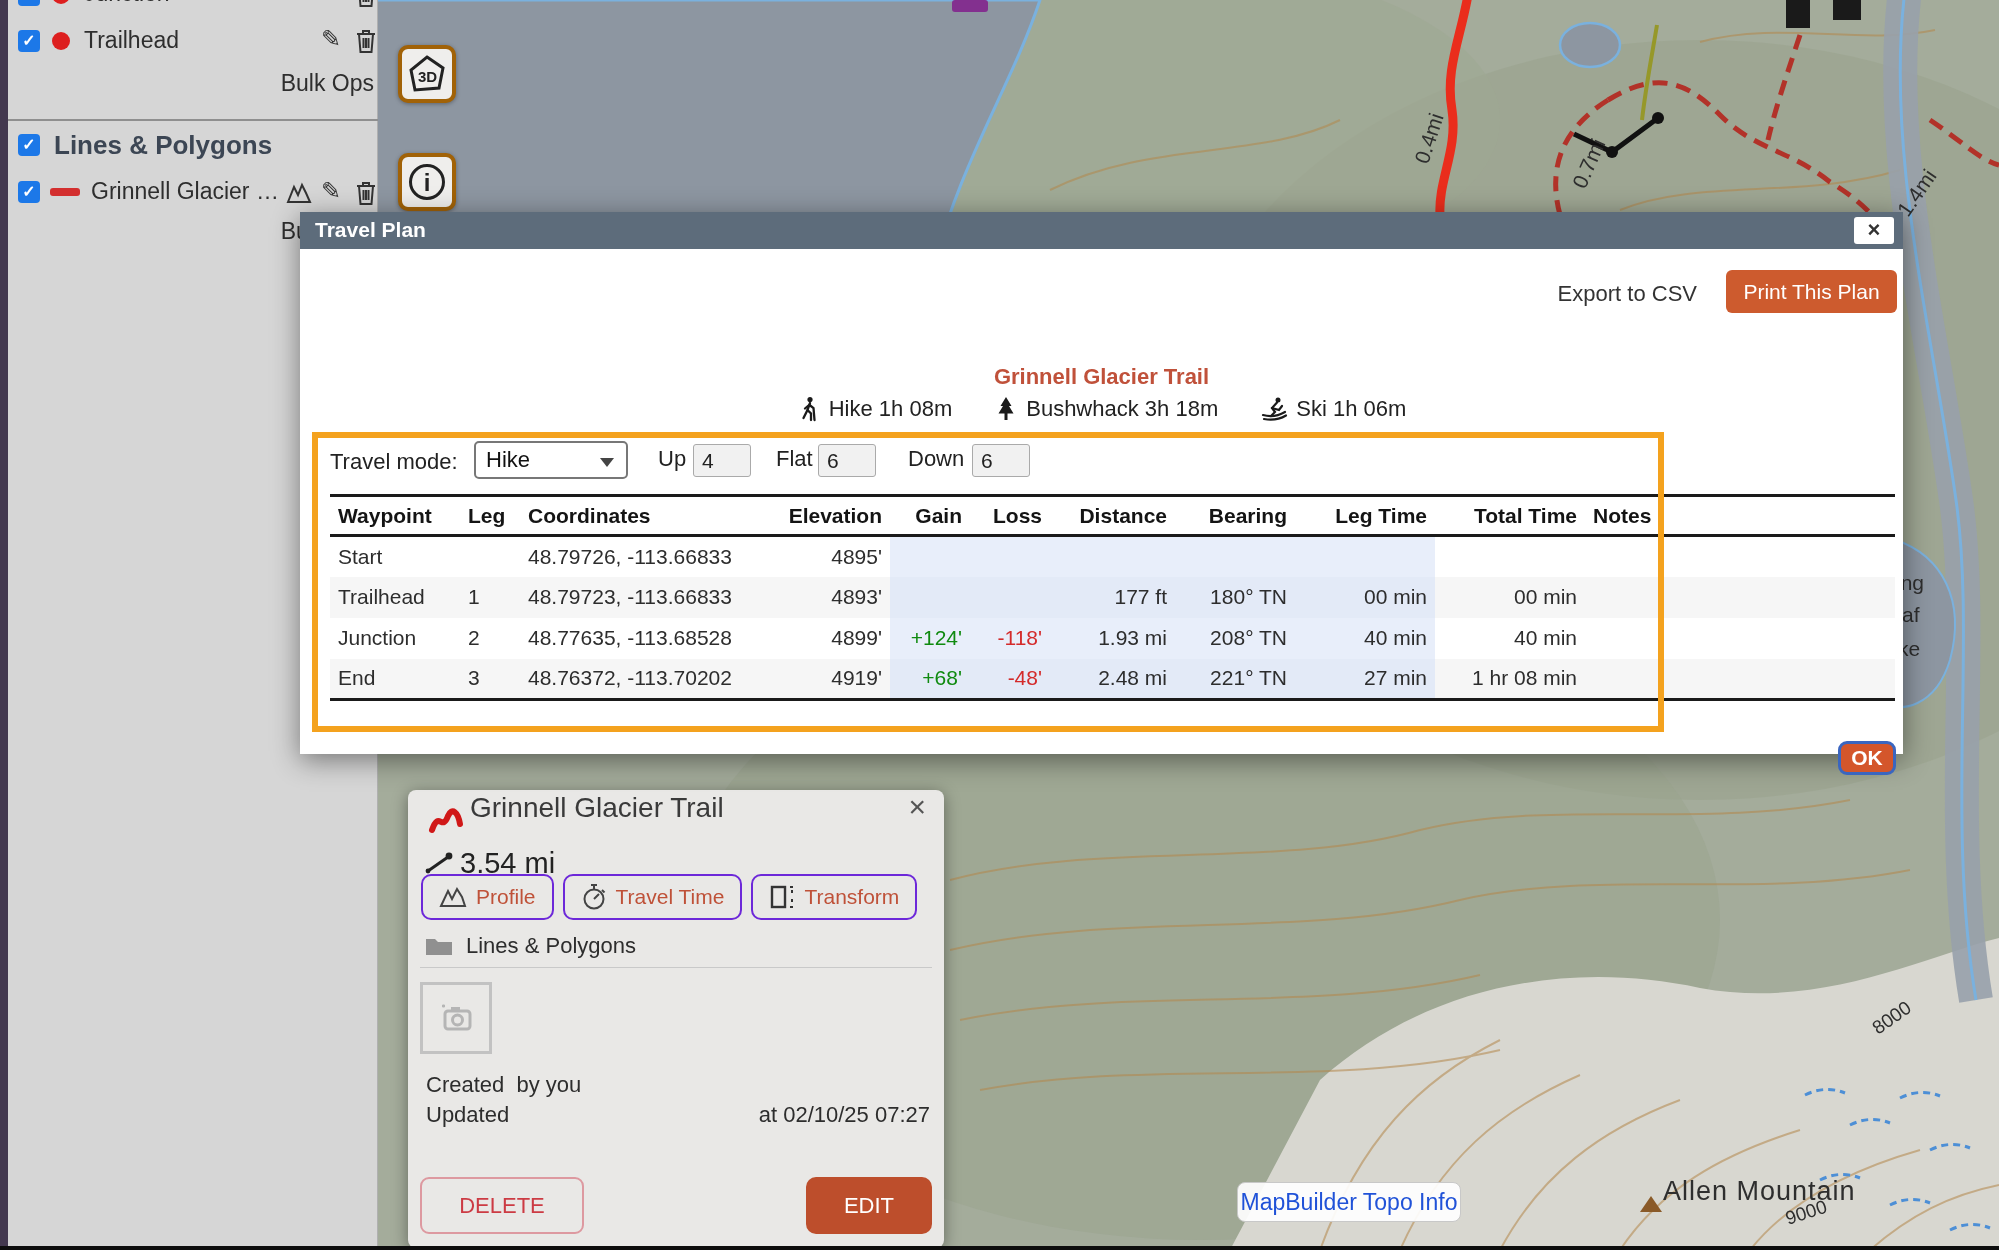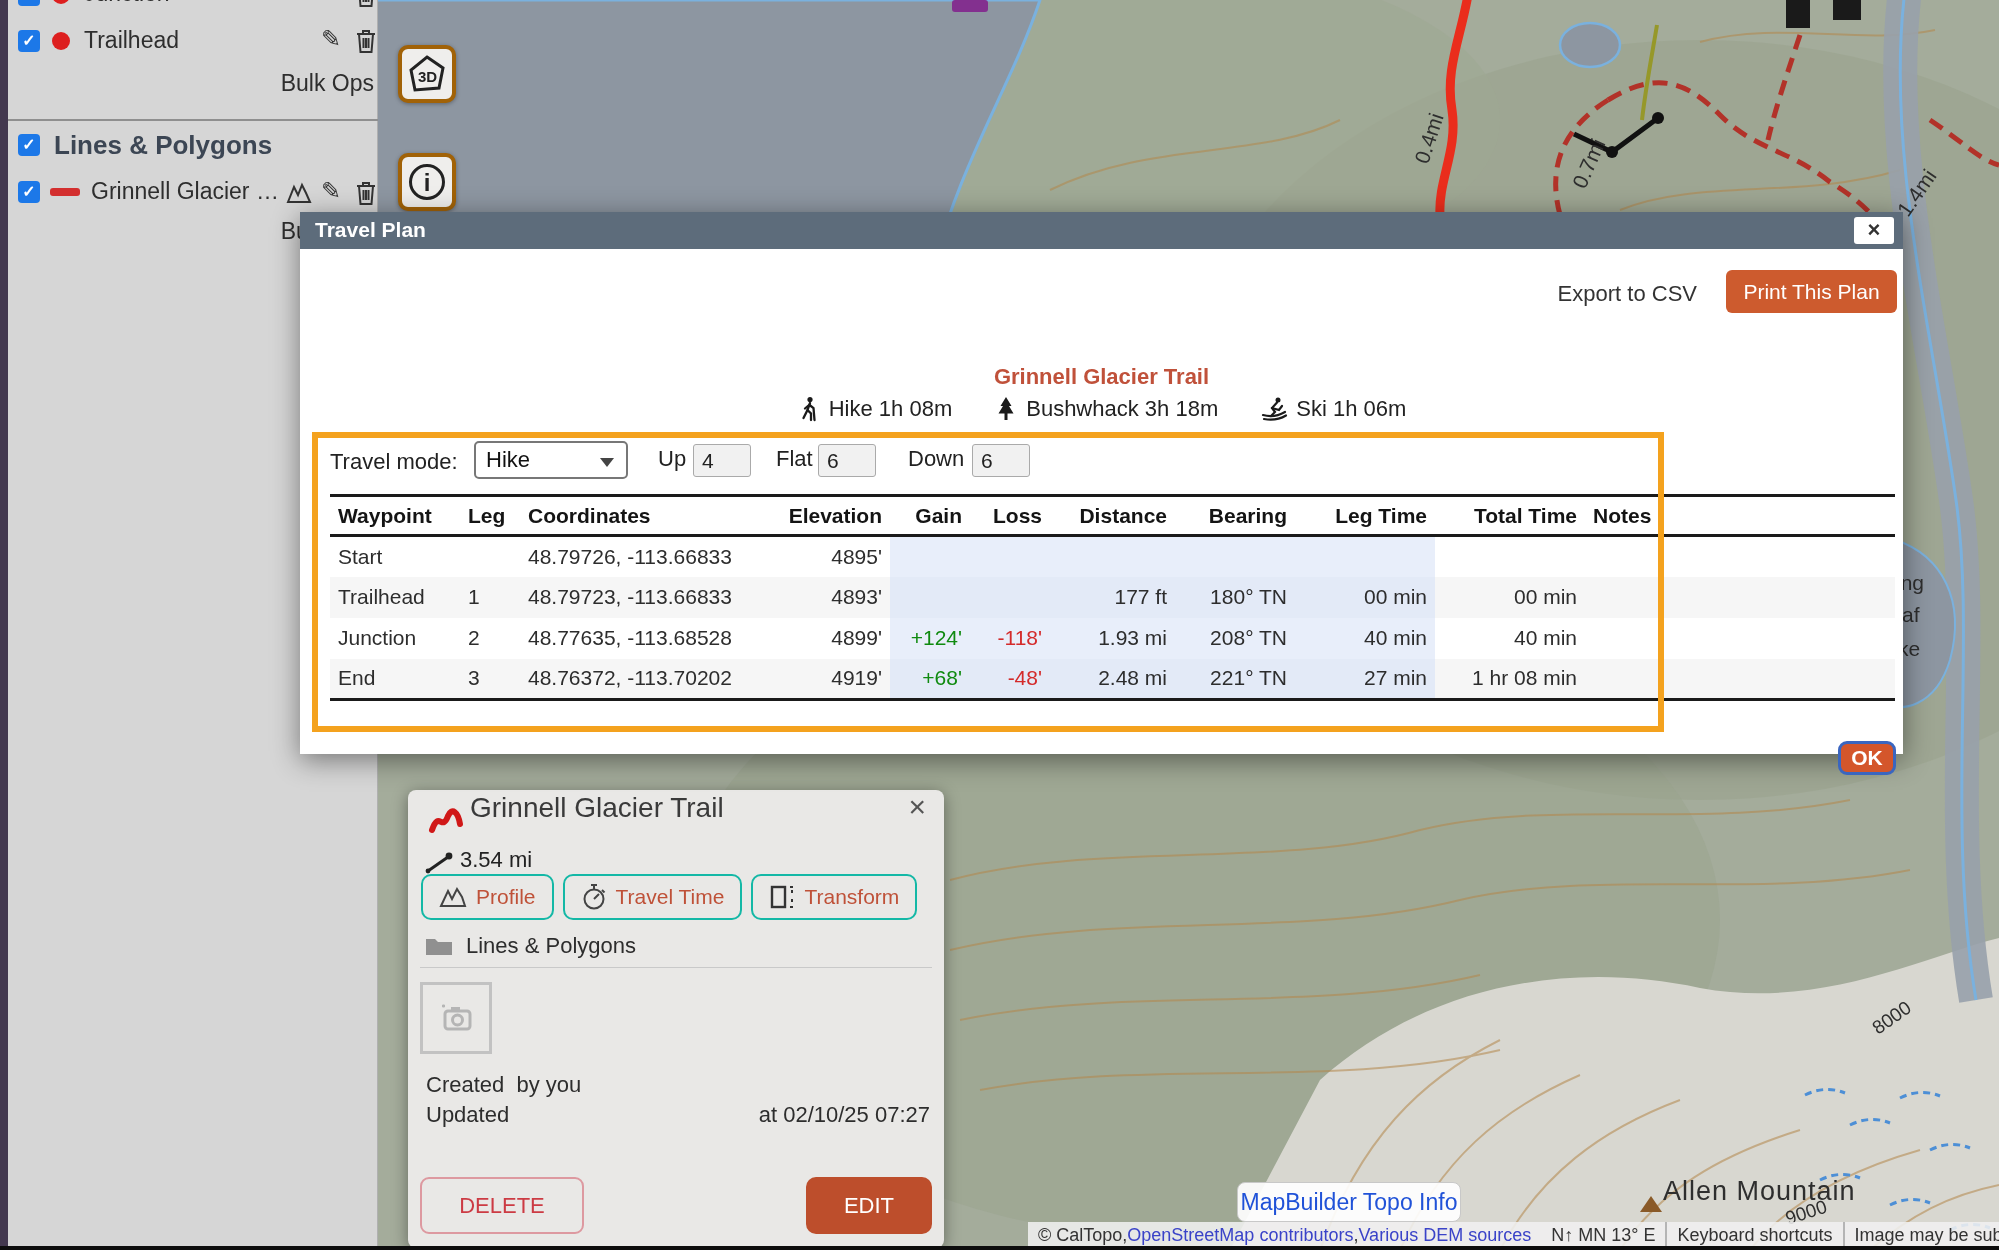--- a/index.html
+++ b/index.html
@@ -57,23 +57,23 @@
   td.hl { background:#e8eefa; }
   tr.stripe td.hl { background:#e3eaf7; }
   .gain { color:#0f8a0f; } .loss { color:#d42a2a; }
   tr.totals td { font-weight:bold; height:46px; }
   .okbtn { position:absolute; left:1538px; top:529px; width:58px; height:34px; background:#d4562b; border:3px solid #3a66c0; border-radius:9px; color:#fff; font-weight:bold; font-size:21px; font-family:"Liberation Sans",sans-serif; cursor:pointer; }
 
   
   .popup { position:absolute; left:408px; top:790px; width:536px; height:458px; background:#e9e8e6; border-radius:8px; box-shadow:0 3px 16px rgba(0,0,0,.4); z-index:15; }
   .pp-title { position:absolute; left:62px; top:2px; font-size:28px; color:#3a3a3a; white-space:nowrap; }
   .pp-close { position:absolute; right:18px; top:0px; font-size:30px; color:#555; cursor:pointer; }
-  .pp-dist { position:absolute; left:52px; top:57px; font-size:22px; color:#222; }
+  .pp-dist { position:absolute; left:52px; top:57px; font-size:29px; color:#222; }
   .pp-btnrow { position:absolute; left:13px; top:84px; display:flex; gap:9px; }
-  .pp-btn { height:46px; border:2px solid #14b8a6; border-radius:10px; background:transparent; color:#bf5138; font-size:21px; font-family:"Liberation Sans",sans-serif; display:flex; align-items:center; gap:9px; padding:0 16px; cursor:pointer; }
+  .pp-btn { height:46px; border:2px solid #6d28d9; border-radius:10px; background:transparent; color:#bf5138; font-size:21px; font-family:"Liberation Sans",sans-serif; display:flex; align-items:center; gap:9px; padding:0 16px; cursor:pointer; }
   .pp-folder { position:absolute; left:16px; top:143px; display:flex; align-items:center; gap:12px; font-size:22px; color:#2d2d2d; cursor:pointer; }
   .pp-div { position:absolute; left:12px; top:177px; width:512px; border-top:1px solid #c9c9c9; }
   .pp-imgbox { position:absolute; left:12px; top:192px; width:72px; height:72px; border:3px solid #c2c2c2; display:flex; align-items:center; justify-content:center; cursor:pointer; }
   .pp-meta { position:absolute; left:18px; font-size:22px; color:#2d2d2d; }
   .pp-meta-r { position:absolute; right:14px; font-size:22px; color:#2d2d2d; }
   .delbtn { position:absolute; left:12px; top:387px; width:164px; height:57px; border:2px solid #dd99a0; border-radius:9px; background:transparent; color:#cc3b44; font-size:22px; font-family:"Liberation Sans",sans-serif; cursor:pointer; }
   .editbtn { position:absolute; left:398px; top:387px; width:126px; height:57px; border:none; border-radius:10px; background:#bd4e2c; color:#fff; font-size:22px; font-family:"Liberation Sans",sans-serif; cursor:pointer; }
 
   
   .mapbuilder { position:absolute; left:1237px; top:1182px; width:224px; height:40px; background:rgba(255,255,255,.92); border:1px solid #c8c8c8; border-radius:8px; color:#2052d8; font-size:23px; text-align:center; line-height:38px; z-index:8; cursor:pointer; }
@@ -440,27 +440,16 @@
         </tr>
       </tbody>
     </table>
 
     <div class="orange-box"></div>
     <button class="okbtn">OK</button>
   </div>
 
   <div class="mapbuilder">MapBuilder Topo Info</div>
 
-  <div class="attrib">
-    <div class="seg">
-      <span>© CalTopo, </span>
-      <a href="#">OpenStreetMap contributors</a>
-      <span>, </span>
-      <a href="#">Various DEM sources</a>
-    </div>
-    <div class="seg">N↑ MN 13° E</div>
-    <div class="seg bordered">Keyboard shortcuts</div>
-    <div class="seg bordered">Image may be sub</div>
-  </div>
 
   <div class="bottomstrip"></div>
 
 </div>
 
 </body></html>

